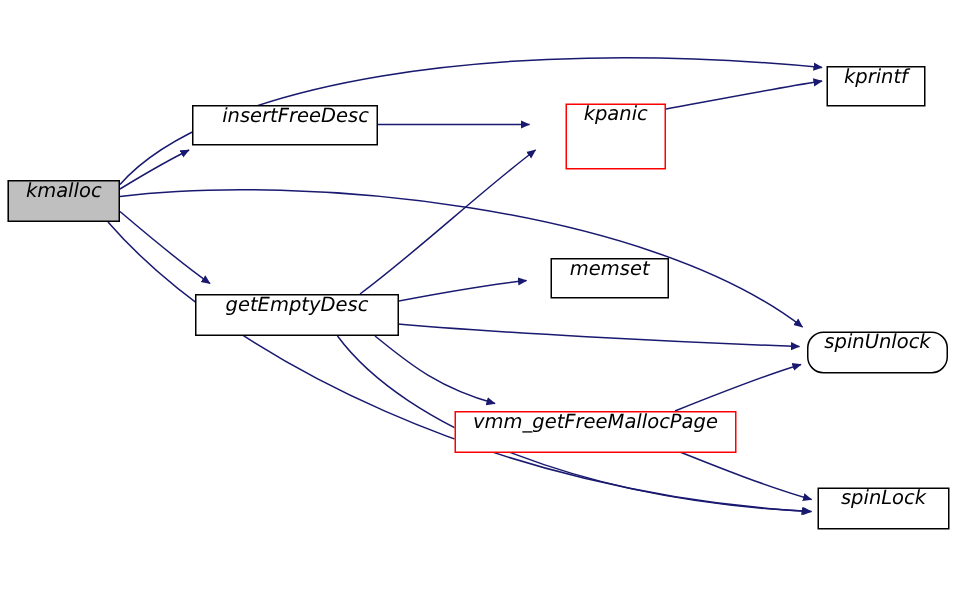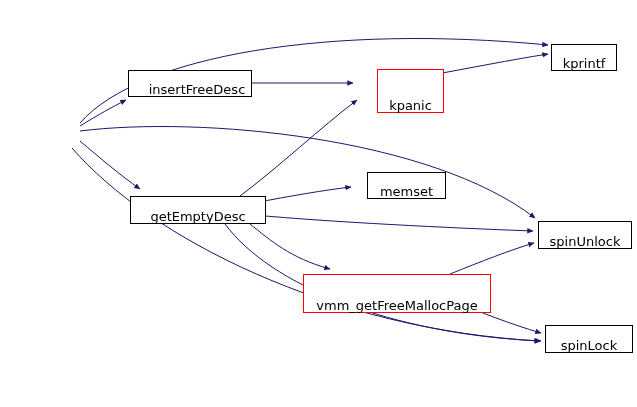--- a/index.html
+++ b/index.html
@@ -5,28 +5,29 @@
   html,body{margin:0;padding:0;background:#ffffff;}
   body{
     width:637px;height:407px;overflow:hidden;
     font-family:"DejaVu Sans","Liberation Sans",sans-serif;
   }
   #graph{position:relative;width:637px;height:407px;background:#ffffff;}
   #edges{position:absolute;left:0;top:0;width:637px;height:407px;}
   .node{
     position:absolute;
     box-sizing:border-box;
-    display:flex;align-items:flex-end;justify-content:center;
+    display:flex;align-items:flex-start;justify-content:center;
     background:#ffffff;
     border:1px solid #000000;
     font-size:13px;
     color:#000000;
     white-space:nowrap;
     letter-spacing:0px;
     line-height:1;
+    font-style:italic;
   }
   .node.current{background:#bfbfbf;border-color:#000000;}
   .node.danger{border-color:#ff0000;}
   .node .lbl{display:block;}
 </style>
 </head>
 <body>
 
 <div id="graph">
   <svg id="edges" viewBox="0 0 637 407" xmlns="http://www.w3.org/2000/svg">
@@ -43,37 +44,40 @@
       <path d="M252,83 L353,83" fill="none" stroke="#191970" stroke-width="1" marker-end="url(#arrow)"></path>
       <path d="M426,76 C470,68 510,60 548,54" fill="none" stroke="#191970" stroke-width="1" marker-end="url(#arrow)"></path>
       <path d="M240,196 C280,166 320,128 357,100" fill="none" stroke="#191970" stroke-width="1" marker-end="url(#arrow)"></path>
       <path d="M254,203 C290,196 325,190 351,187" fill="none" stroke="#191970" stroke-width="1" marker-end="url(#arrow)"></path>
       <path d="M254,215 C330,222 450,228 533,231" fill="none" stroke="#191970" stroke-width="1" marker-end="url(#arrow)"></path>
       <path d="M250,224 C270,240 290,258 330,269" fill="none" stroke="#191970" stroke-width="1" marker-end="url(#arrow)"></path>
       <path d="M225,224 C270,285 390,334 540,341" fill="none" stroke="#191970" stroke-width="1" marker-end="url(#arrow)"></path>
       <path d="M450,274 C480,262 510,250 534,243" fill="none" stroke="#191970" stroke-width="1" marker-end="url(#arrow)"></path>
       <path d="M450,300 C480,312 510,324 541,333" fill="none" stroke="#191970" stroke-width="1" marker-end="url(#arrow)"></path>
     </svg>
+<div class="node current" style="left: 5px; top: 120px; width: 75px; height: 28px;">
+      <span class="lbl">kmalloc</span>
+    </div>
     <div class="node" style="left: 128px; top: 70px; width: 124px; height: 27px; padding-left: 14px;">
       <span class="lbl">insertFreeDesc</span>
     </div>
     <div class="node danger" style="left: 377px; top: 69px; width: 67px; height: 44px;">
       <span class="lbl">kpanic</span>
     </div>
     <div class="node" style="left: 551px; top: 44px; width: 66px; height: 27px;">
       <span class="lbl">kprintf</span>
     </div>
     <div class="node" style="left: 130px; top: 196px; width: 136px; height: 28px;">
       <span class="lbl">getEmptyDesc</span>
     </div>
     <div class="node" style="left: 355px; top: 172px; width: 79px; height: 27px; margin-left: 12px;">
       <span class="lbl">memset</span>
     </div>
-    <div class="node" style="left: 538px; top: 221px; width: 94px; height: 28px;">
+    <div class="node" style="left: 538px; top: 221px; width: 94px; height: 28px; border-radius: 11px;">
       <span class="lbl">spinUnlock</span>
     </div>
-    <div class="node danger" style="left: 303px; top: 274px; width: 188px; height: 39px;">
+    <div class="node danger" style="left: 303px; top: 274px; width: 188px; height: 28px;">
       <span class="lbl">vmm_getFreeMallocPage</span>
     </div>
     <div class="node" style="left: 545px; top: 325px; width: 88px; height: 28px;">
       <span class="lbl">spinLock</span>
     </div>
   </div>
 
 </body></html>

